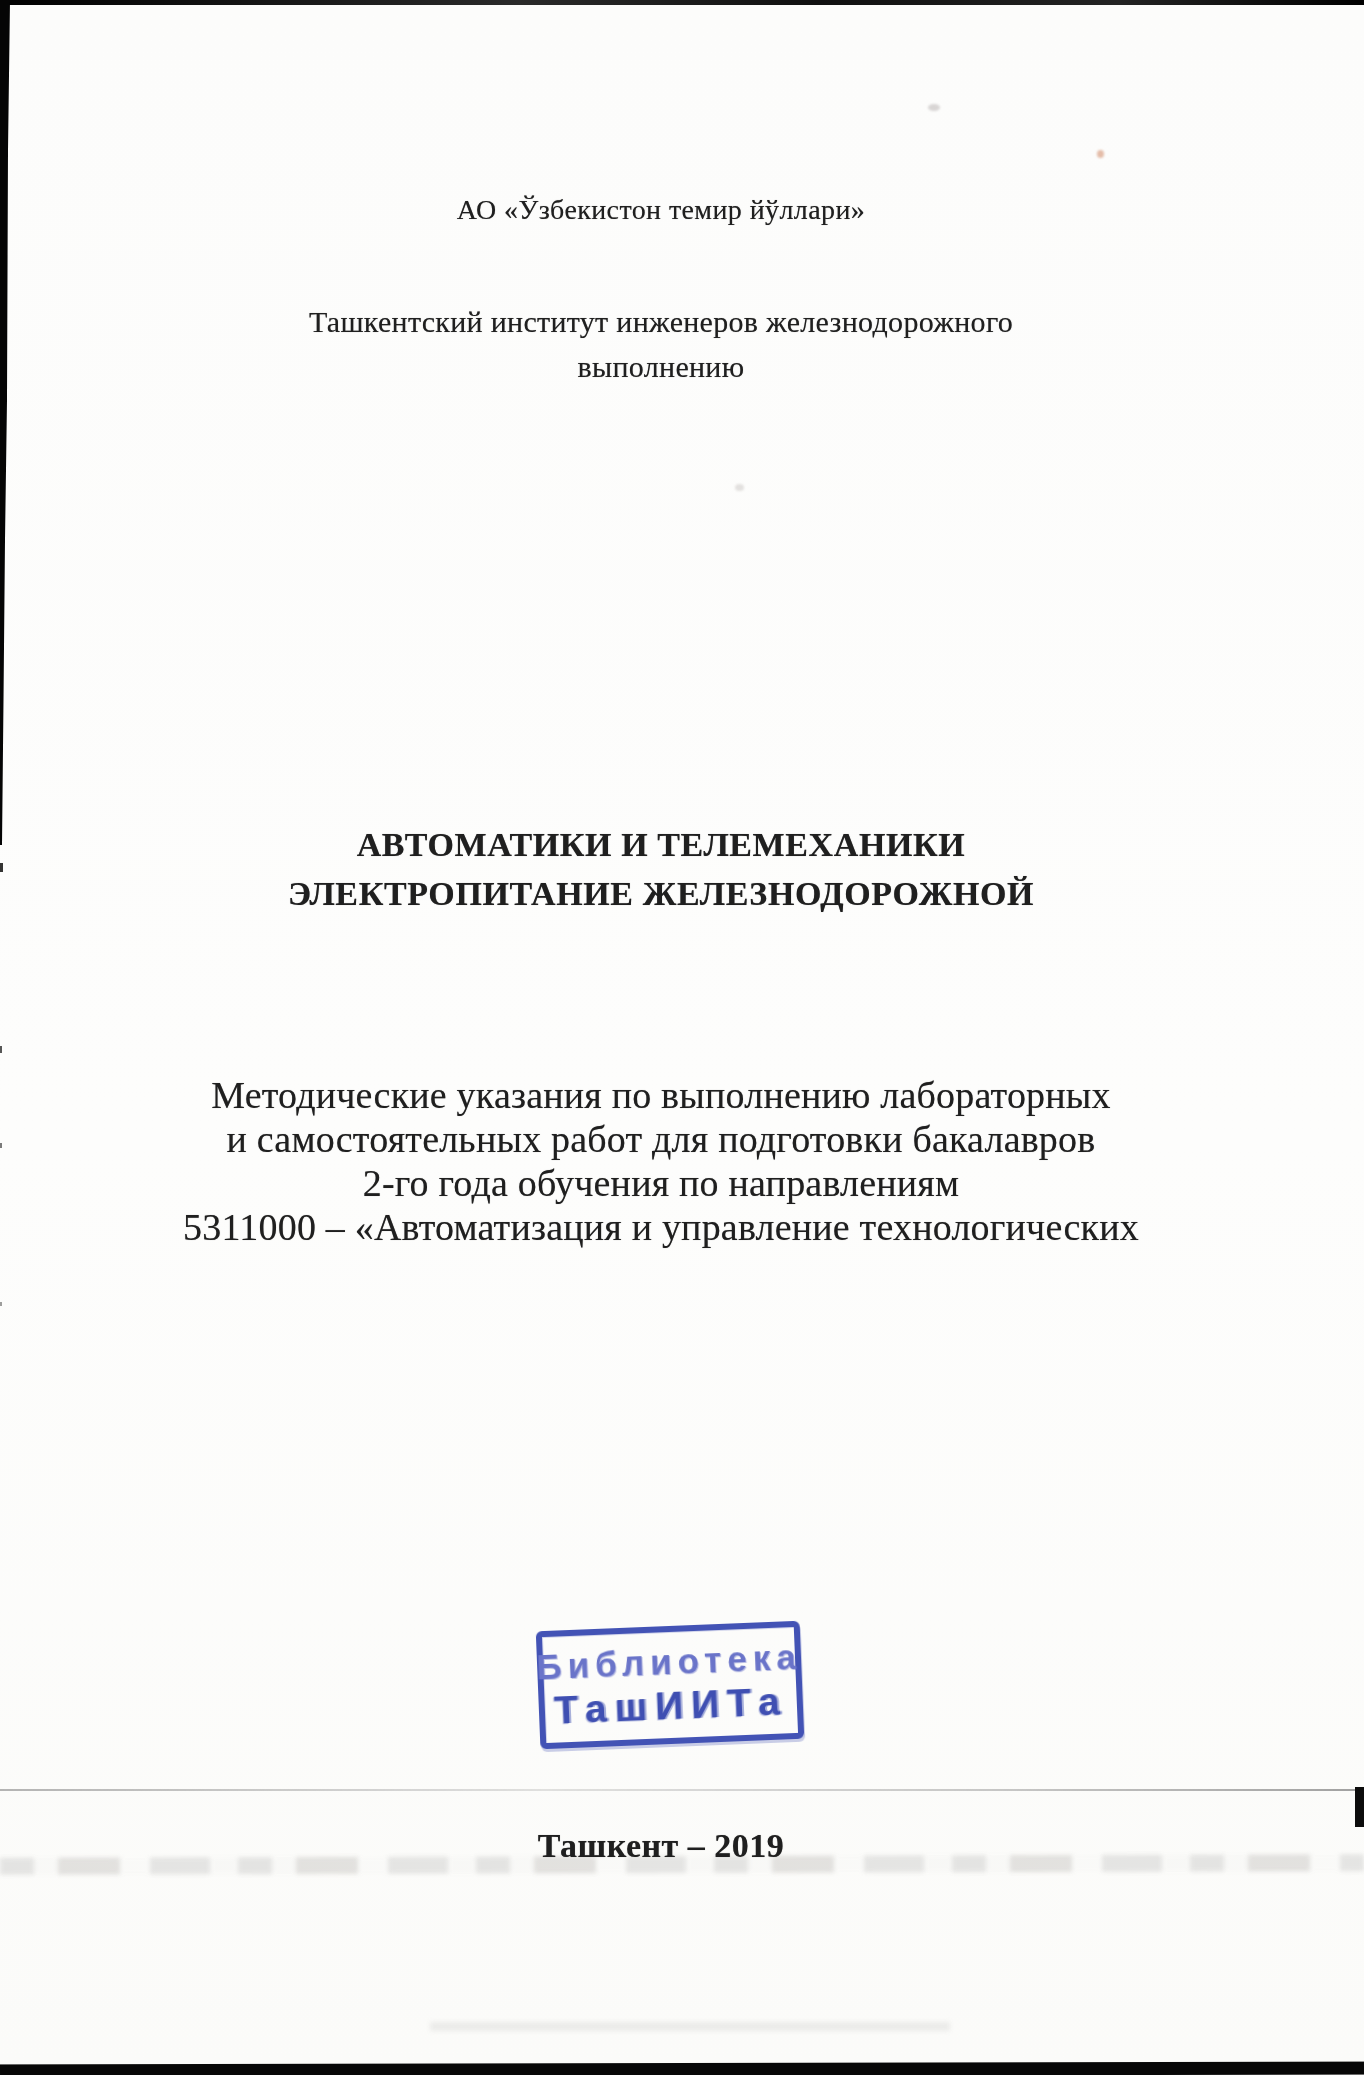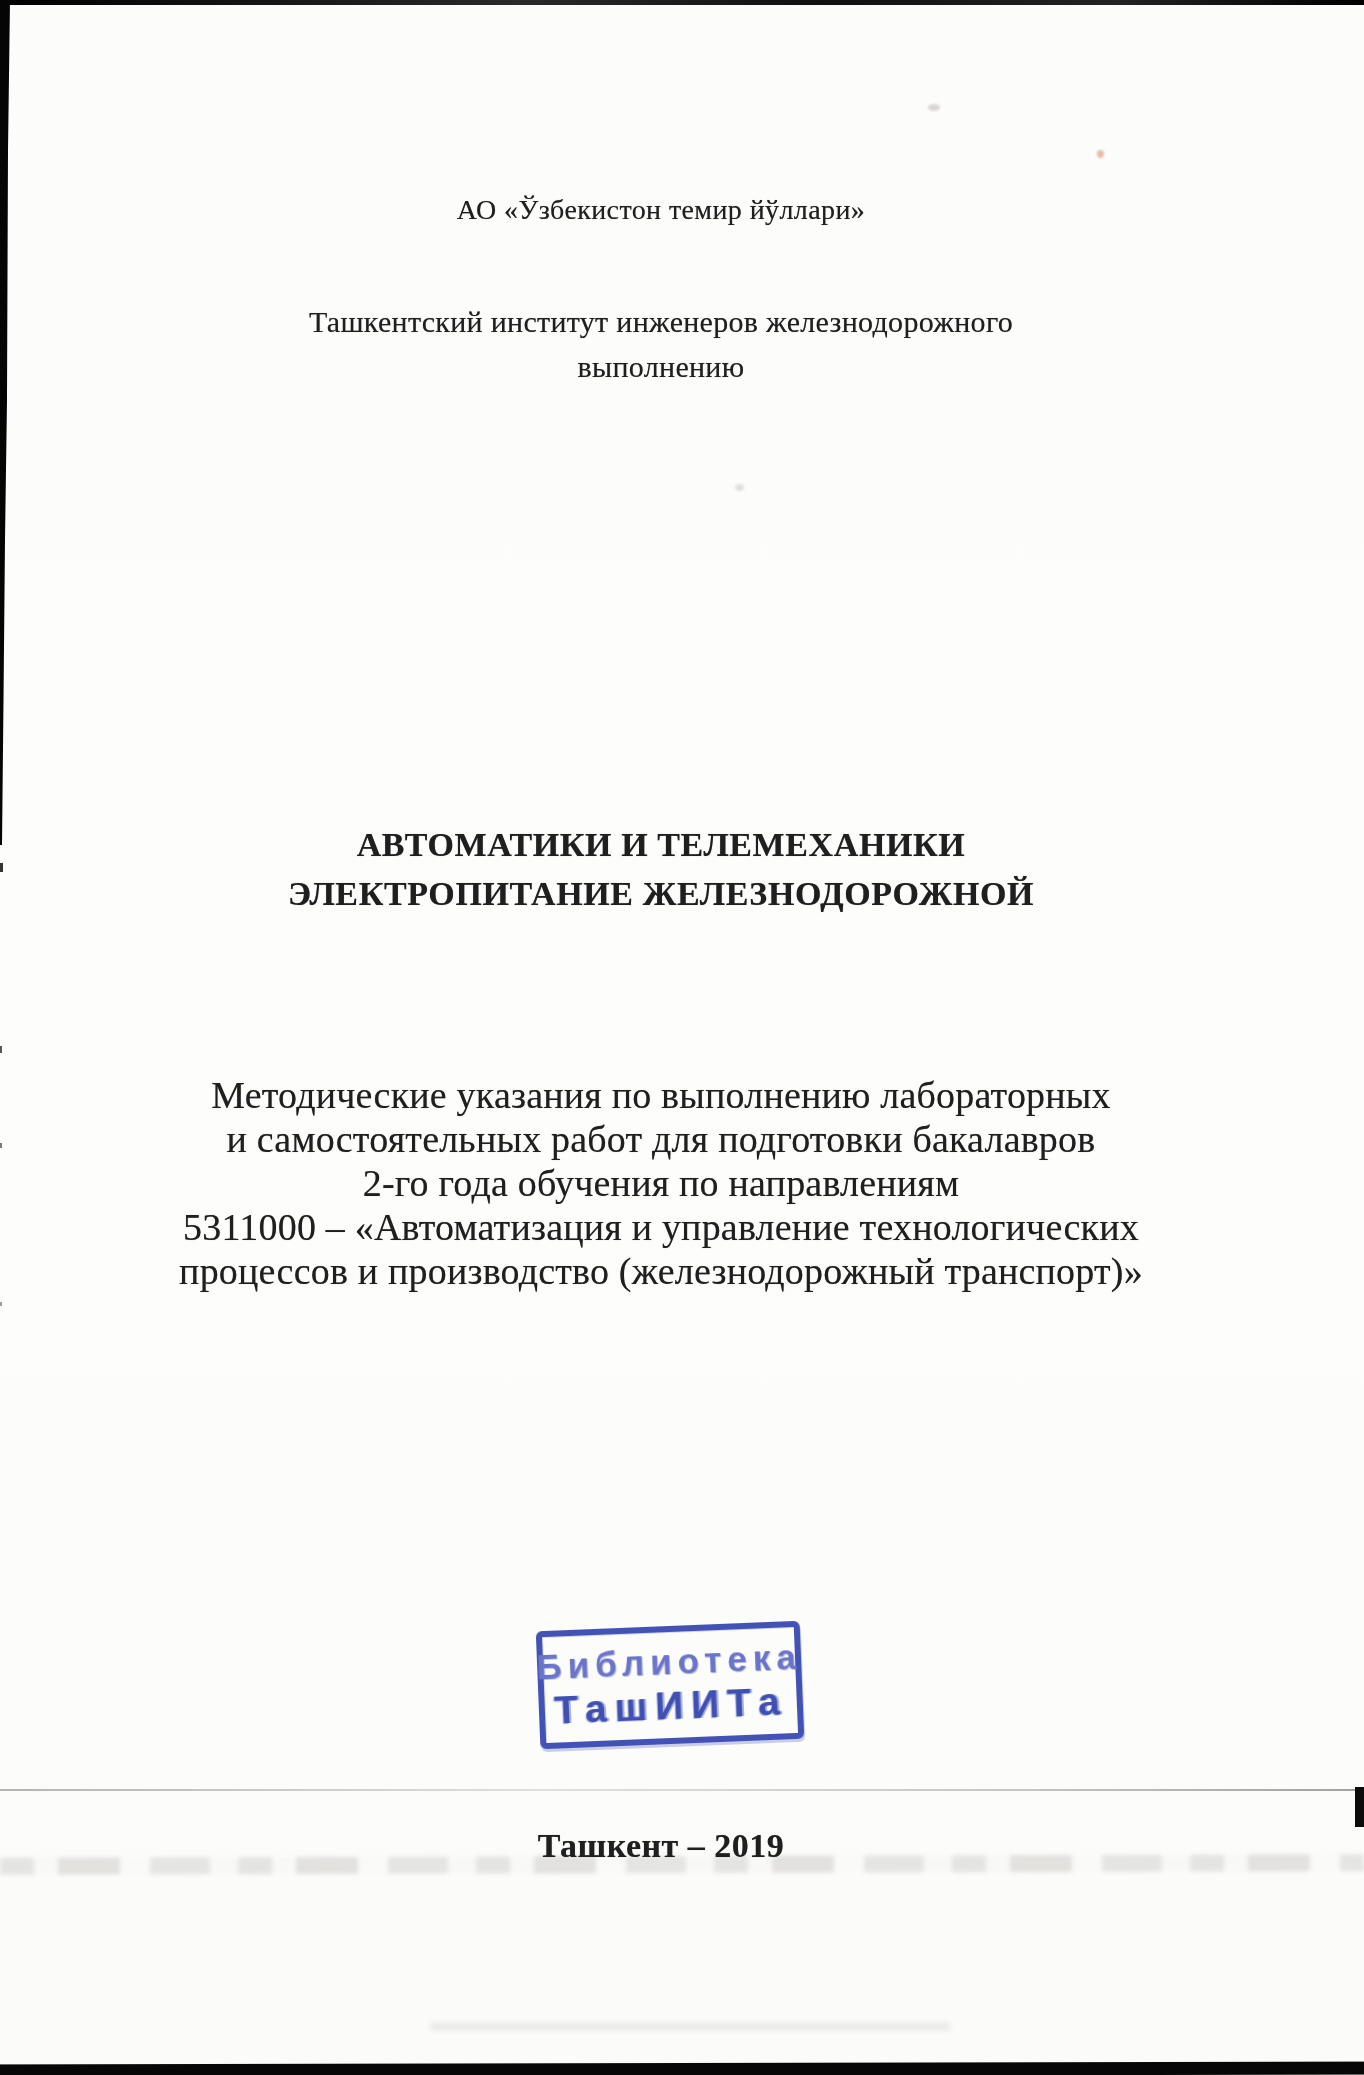--- a/index.html
+++ b/index.html
@@ -118,21 +118,20 @@
   <h1 class="tblock doc-title">
     <div>АВТОМАТИКИ И ТЕЛЕМЕХАНИКИ</div>
     <div>ЭЛЕКТРОПИТАНИЕ ЖЕЛЕЗНОДОРОЖНОЙ</div>
   </h1>
 
   <div class="tblock subtitle">
     <div>Методические указания по выполнению лабораторных</div>
     <div>и самостоятельных работ для подготовки бакалавров</div>
     <div>2-го года обучения по направлениям</div>
     <div>5311000 – «Автоматизация и управление технологических</div>
-    <div>процессов и производство (железнодорожный транспорт)»</div>
   </div>
 
   <div class="stamp">
     <div class="stamp-line1">Библиотека</div>
     <div class="stamp-line2">ТашИИТа</div>
   </div>
 
   <div class="fold-line"></div>
   <div class="right-mark"></div>
   <div class="bleed-line"></div>

